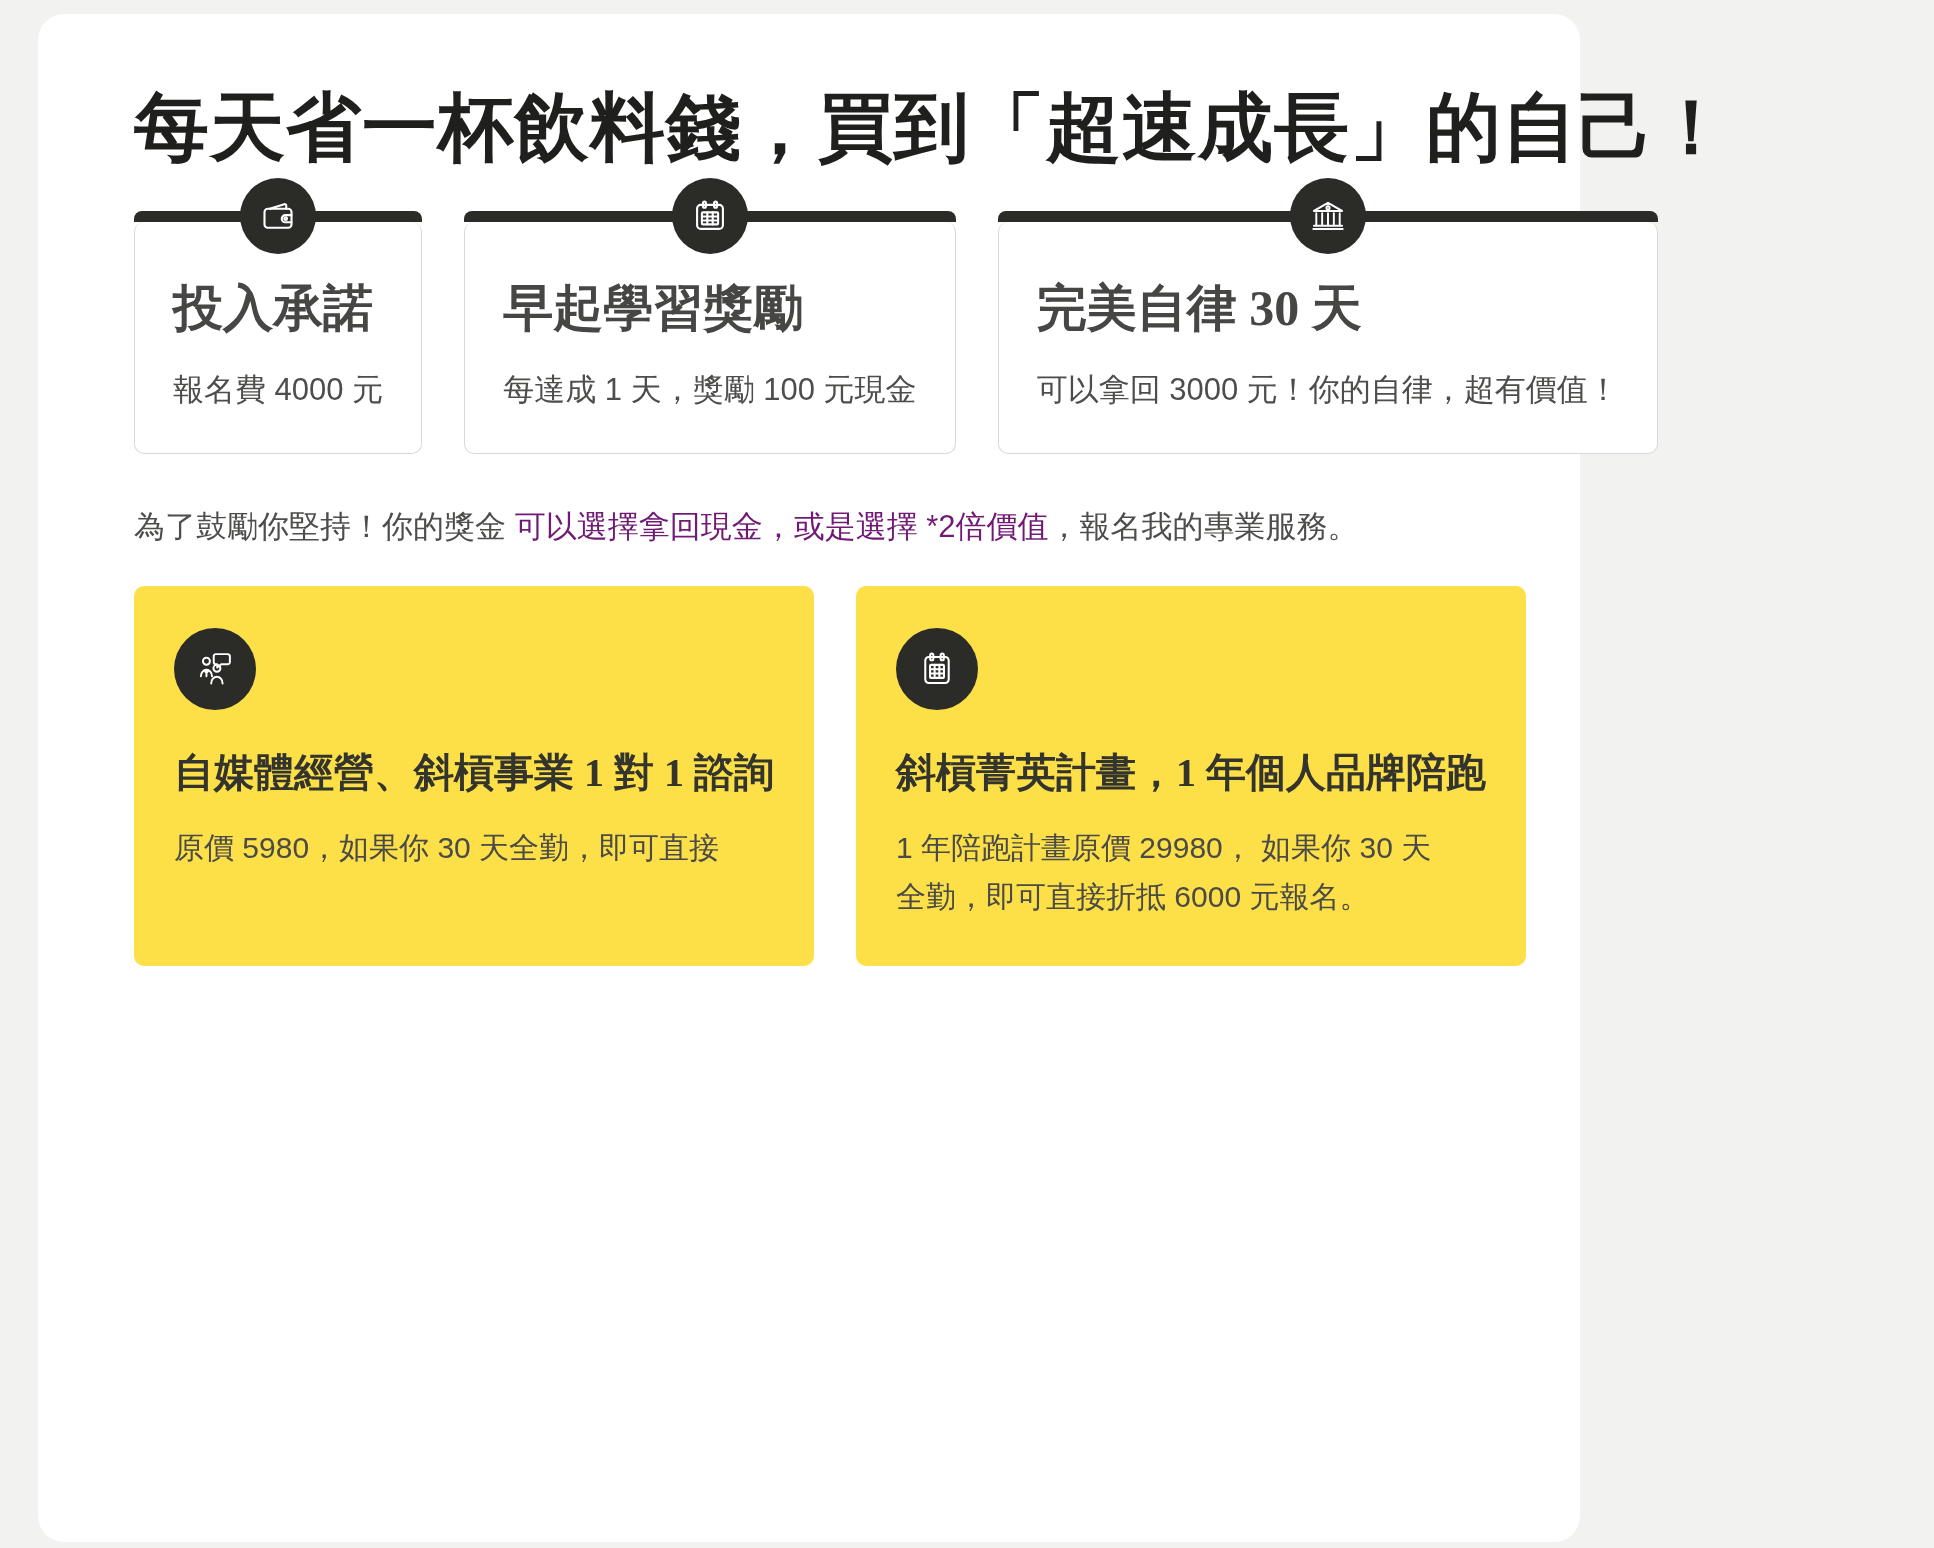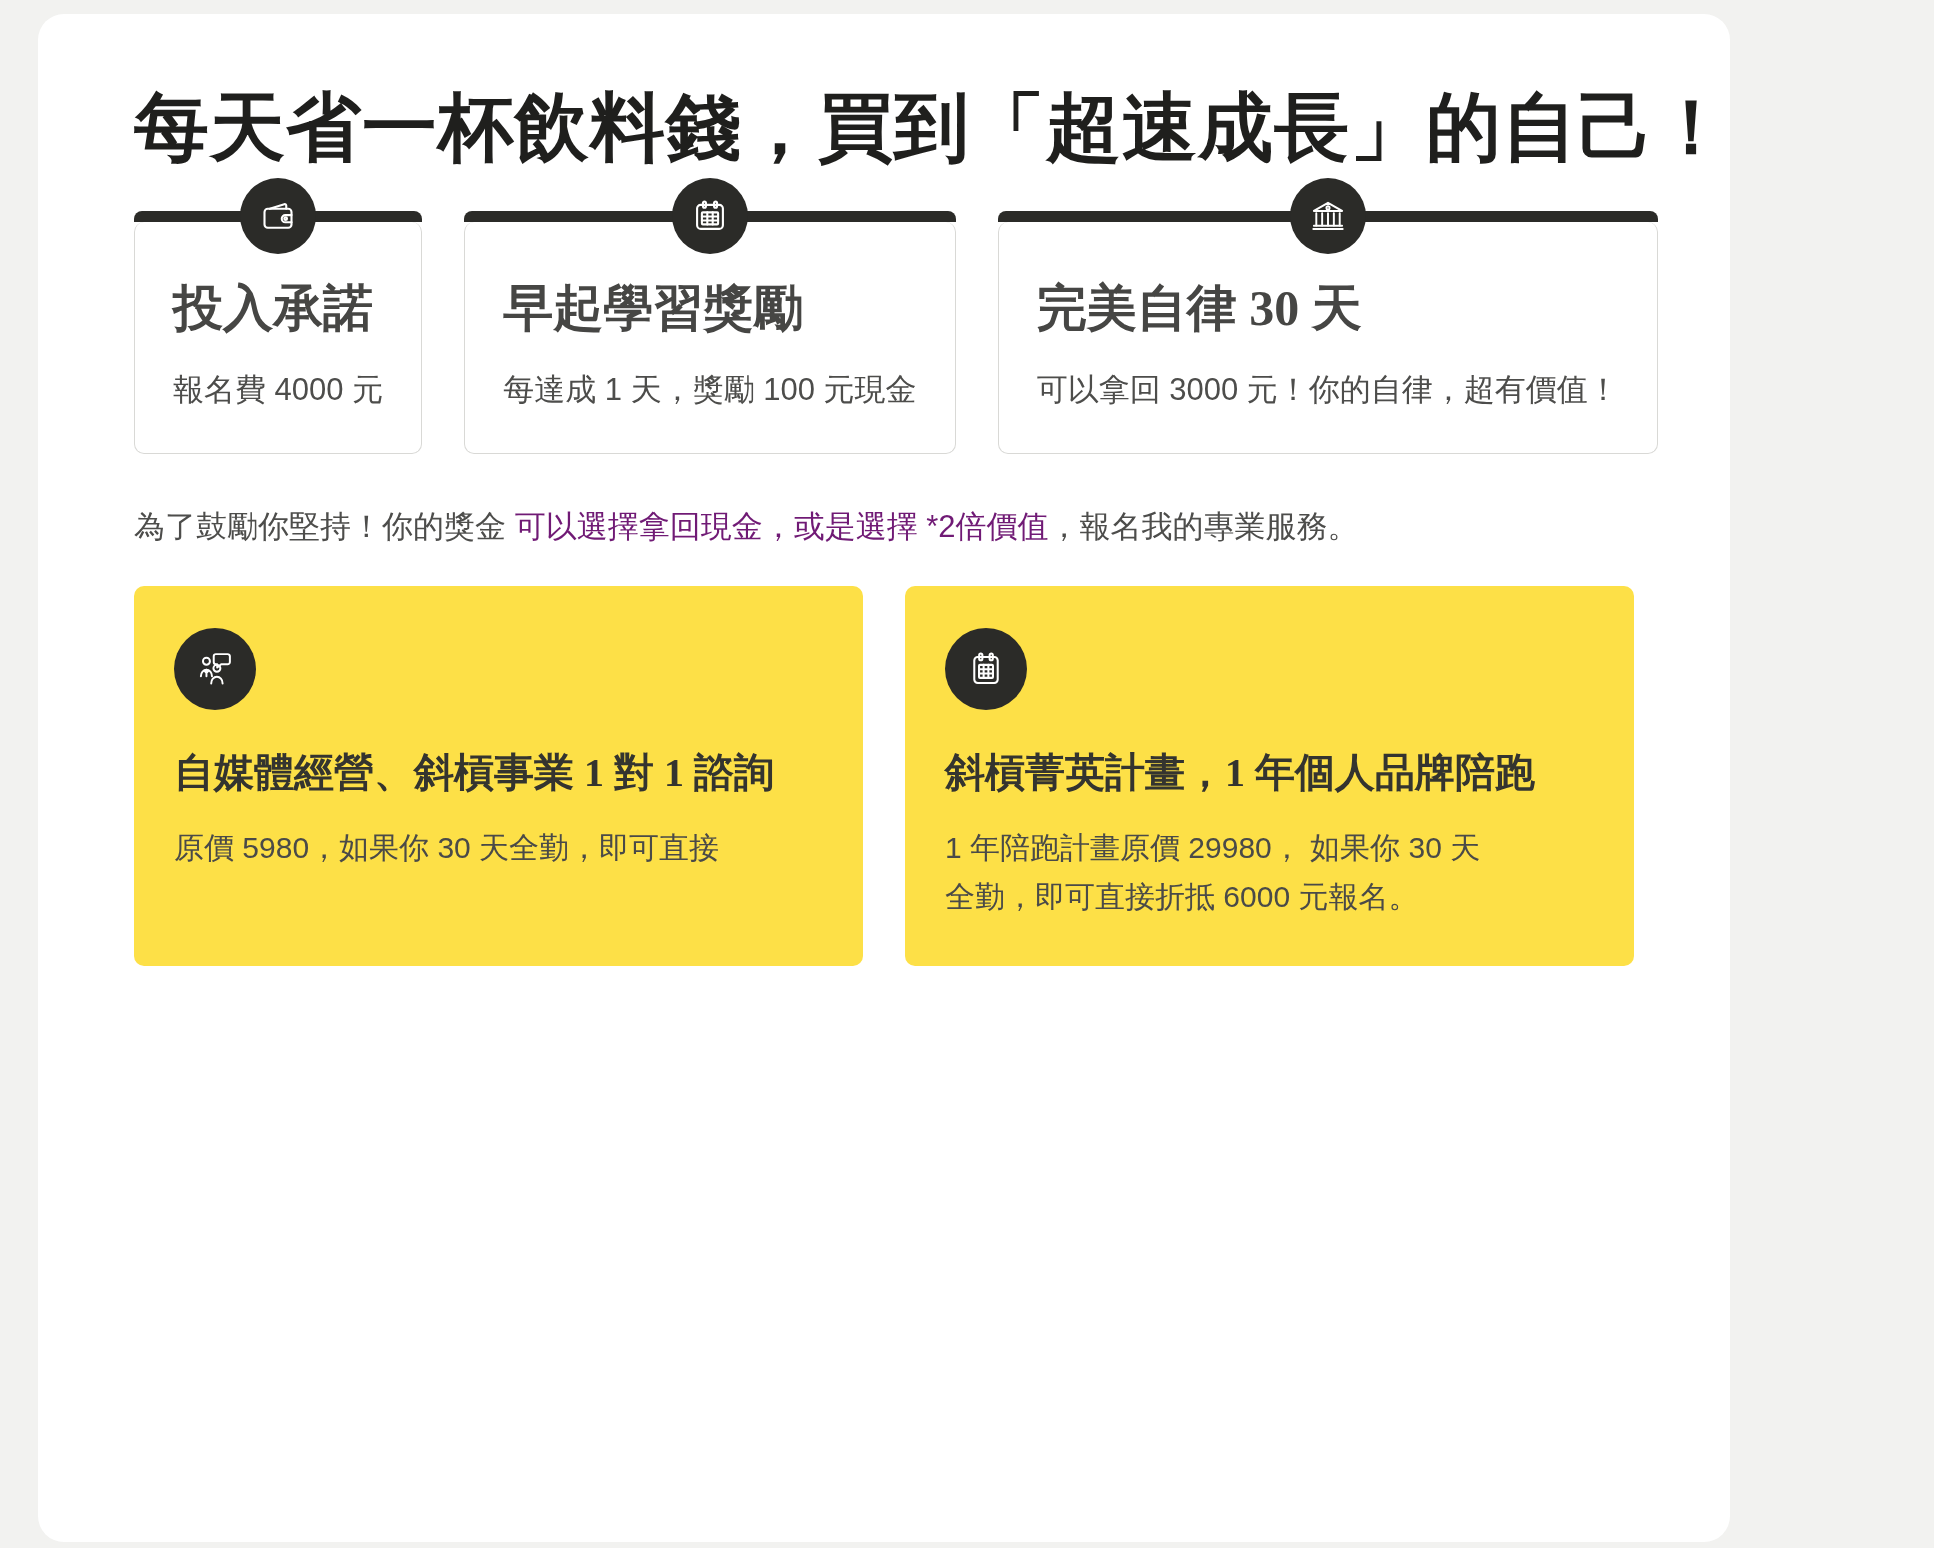--- a/index.html
+++ b/index.html
@@ -13,21 +13,21 @@
     background: #f2f2f0;
     font-family: "Liberation Sans", "DejaVu Sans", sans-serif;
     -webkit-font-smoothing: antialiased;
     overflow: hidden;
   }
 
   .page {
     position: absolute;
     left: 38px;
     top: 14px;
-    width: 1692px;
+    width: 1542px;
     height: 1528px;
     background: #ffffff;
     border-radius: 26px;
     box-sizing: border-box;
     padding: 0;
   }
 
   .inner {
     position: relative;
     width: 100%;

